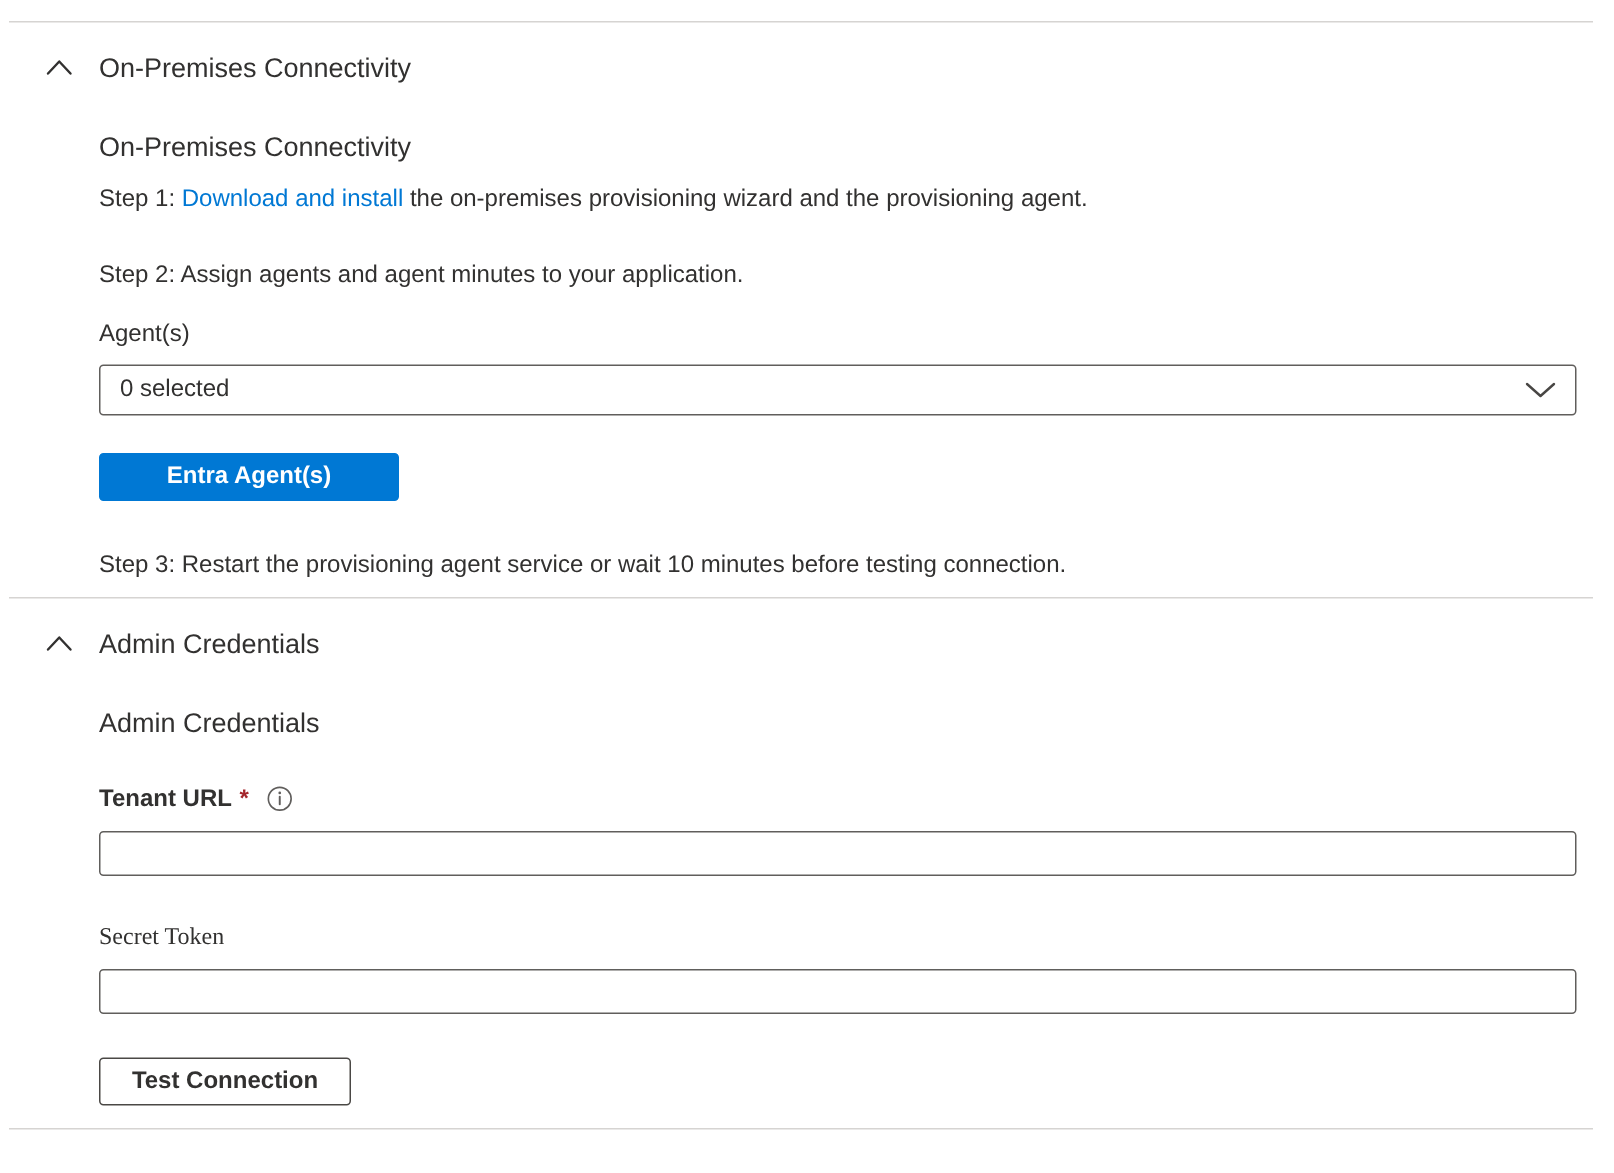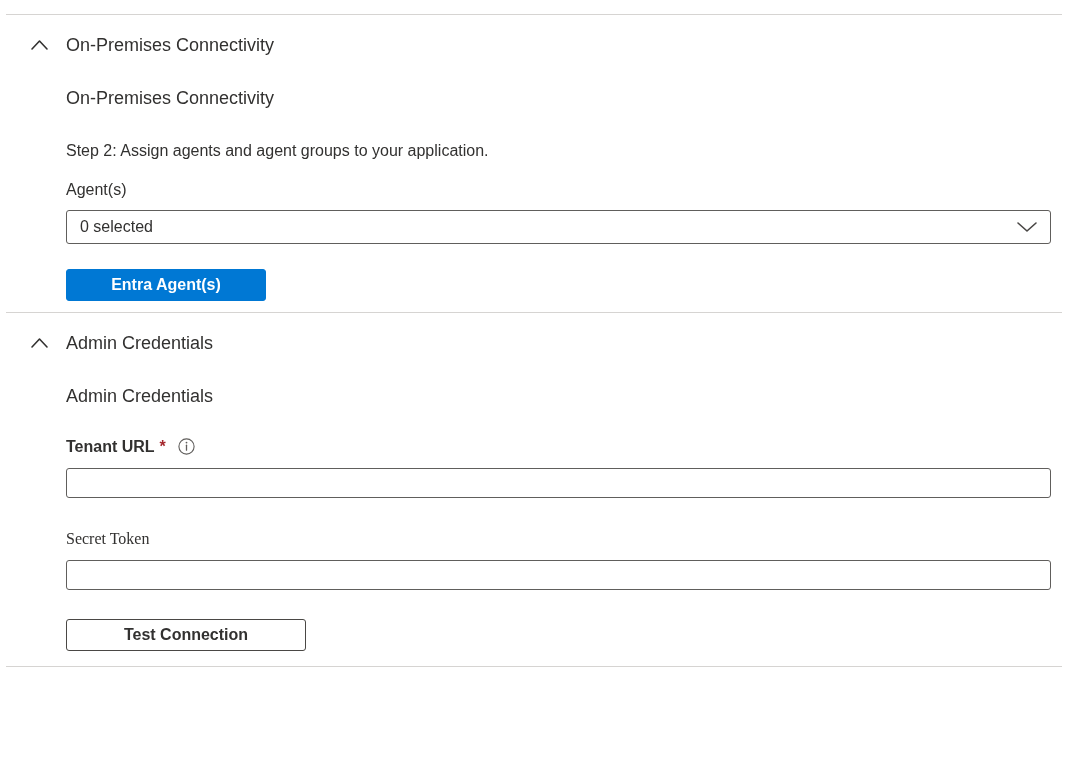--- a/index.html
+++ b/index.html
@@ -124,21 +124,21 @@
     padding:0 10px;
     font-family:inherit;
     font-size:16px;
     color:var(--text);
     background:#fff;
     display:block;
   }
   .secret-label{margin-top:30px;font-family:Liberation Serif, serif;}
   .outline-btn{
     margin-top:29px;
-    width:240px;
+    width:168px;
     height:32px;
     background:#ffffff;
     color:var(--text);
     border:1px solid #4a4845;
     border-radius:3px;
     font-family:inherit;
     font-size:16px;
     font-weight:bold;
     cursor:pointer;
   }
@@ -157,36 +157,38 @@
         <polyline points="2,10 9.5,2 17,10" fill="none" stroke="#323130" stroke-width="1.6" stroke-linecap="round" stroke-linejoin="round"></polyline>
       </svg>
     </span>
   </button>
   <div class="section-title">On-Premises Connectivity</div>
 </div>
 
 <div class="section-body">
   <div class="subheading">On-Premises Connectivity</div>
 
-
-  <div class="body-text step2">Step 2: Assign agents and agent groups to your application.</div>
+  <div class="body-text step1"><span>Step 1: </span><a class="link">Download and install</a><span> the on-premises provisioning wizard and the provisioning agent.</span></div>
+
+  <div class="body-text step2">Step 2: Assign agents and agent minutes to your application.</div>
 
   <div class="field-label">Agent(s)</div>
 
   <div class="combobox" role="combobox">
     <span>0 selected</span>
     <span>
       <svg width="22" height="12" viewBox="0 0 22 12">
         <polyline points="2,2 11,10 20,2" fill="none" stroke="#484644" stroke-width="1.6" stroke-linecap="round" stroke-linejoin="round"></polyline>
       </svg>
     </span>
   </div>
 
   <button class="primary-btn">Entra Agent(s)</button>
 
+  <div class="body-text step3">Step 3: Restart the provisioning agent service or wait 10 minutes before testing connection.</div>
 </div>
 
 <hr class="divider mid-divider">
 
 <div class="section-header">
   <button class="chevron-btn">
     <span>
       <svg width="19" height="12" viewBox="0 0 19 12">
         <polyline points="2,10 9.5,2 17,10" fill="none" stroke="#323130" stroke-width="1.6" stroke-linecap="round" stroke-linejoin="round"></polyline>
       </svg>

